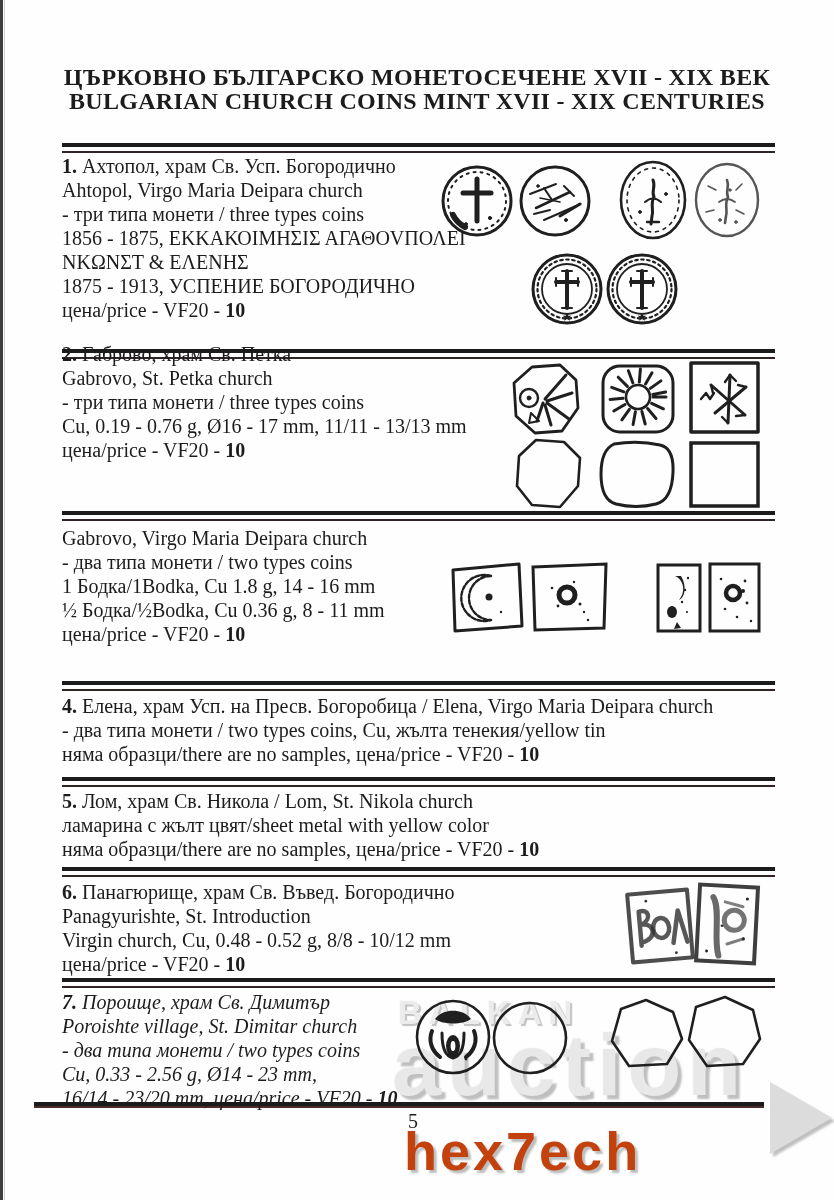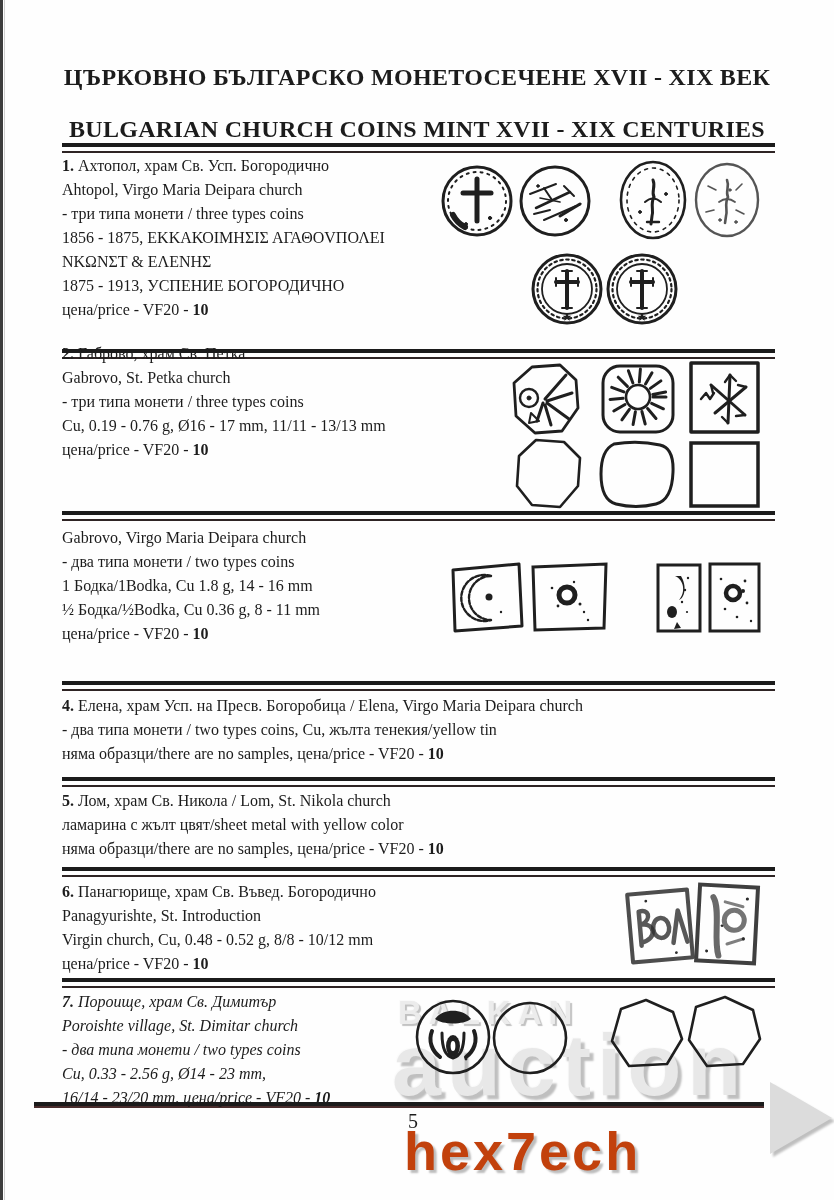--- a/index.html
+++ b/index.html
@@ -6,21 +6,21 @@
   .page{position:relative;width:834px;height:1200px;background:#fefefe;overflow:hidden;
         font-family:"Liberation Serif","DejaVu Serif",serif;color:#1c1c1c;}
   .scan-edge{position:absolute;left:0;top:0;width:3px;height:1200px;background:#3d3d3d;}
   .scan-edge2{position:absolute;left:4px;top:0;width:1px;height:1200px;background:#cfcfcf;}
   .hdr{position:absolute;left:40px;width:754px;text-align:center;font-weight:bold;
        font-size:24px;letter-spacing:.3px;white-space:nowrap;}
   .rule{position:absolute;left:62px;width:713px;height:4px;
         border-top:4px solid #1b1b1b;border-bottom:2px solid #2e2424;}
   .rule-bottom{position:absolute;left:34px;width:730px;height:4px;background:#1b1b1b;
         border-bottom:2px solid #4a2c2c;}
-  .entry{position:absolute;left:62px;font-size:16px;line-height:24px;z-index:2;}
+  .entry{position:absolute;left:62px;font-size:20px;line-height:24px;z-index:2;}
   .ln{white-space:nowrap;}
   .ln.center{text-align:left;width:400px;}
   .coins{position:absolute;z-index:2;}
   .coins svg{position:absolute;}
   .pagenum{position:absolute;left:408px;top:1110px;font-size:20px;z-index:2;}
   .wm{position:absolute;z-index:1;font-family:"Liberation Sans","DejaVu Sans",sans-serif;
       font-weight:bold;white-space:nowrap;}
   .wm-balkan{left:398px;top:994px;font-size:33px;letter-spacing:7px;color:#ececec;
       text-shadow:2px 2px 1px #c2c2c2,-1px -1px 1px #fafafa;}
   .wm-auction{left:392px;top:1014px;font-size:88px;letter-spacing:6px;color:#e8e8e8;
@@ -37,21 +37,21 @@
 <div class="page">
   <div class="scan-edge"></div>
   <div class="scan-edge2"></div>
 
   <div class="wm wm-balkan">BALKAN</div>
   <div class="wm wm-auction">auction</div>
   <div class="wm wm-hex">hex7ech</div>
   <div class="wm-arrow"></div>
 
   <div class="hdr" style="top:64px;">ЦЪРКОВНО БЪЛГАРСКО МОНЕТОСЕЧЕНЕ XVII - XIX ВЕК</div>
-  <div class="hdr" style="top:116px;">BULGARIAN CHURCH COINS MINT XVII - XIX CENTURIES</div>
+  <div class="hdr" style="top:88px;">BULGARIAN CHURCH COINS MINT XVII - XIX CENTURIES</div>
   <div class="rule" style="top:143px;"></div>
 
   <div class="entry" style="top:154px;">
     <div class="ln"><b>1.</b> <span>Ахтопол, храм Св. Усп. Богородично</span></div>
     <div class="ln">Ahtopol, Virgo Maria Deipara church</div>
     <div class="ln">- три типа монети / three types coins</div>
     <div class="ln">1856 - 1875, ΕΚΚΑΚΟΙΜΗΣΙΣ  ΑΓΑΘΟVΠΟΛΕΙ</div>
     <div class="ln center">ΝΚΩΝΣΤ &amp; ΕΛΕΝΗΣ</div>
     <div class="ln">1875 - 1913, УСПЕНИЕ БОГОРОДИЧНО</div>
     <div class="ln"><span>цена/price - VF20 -</span> <b>10</b></div>

